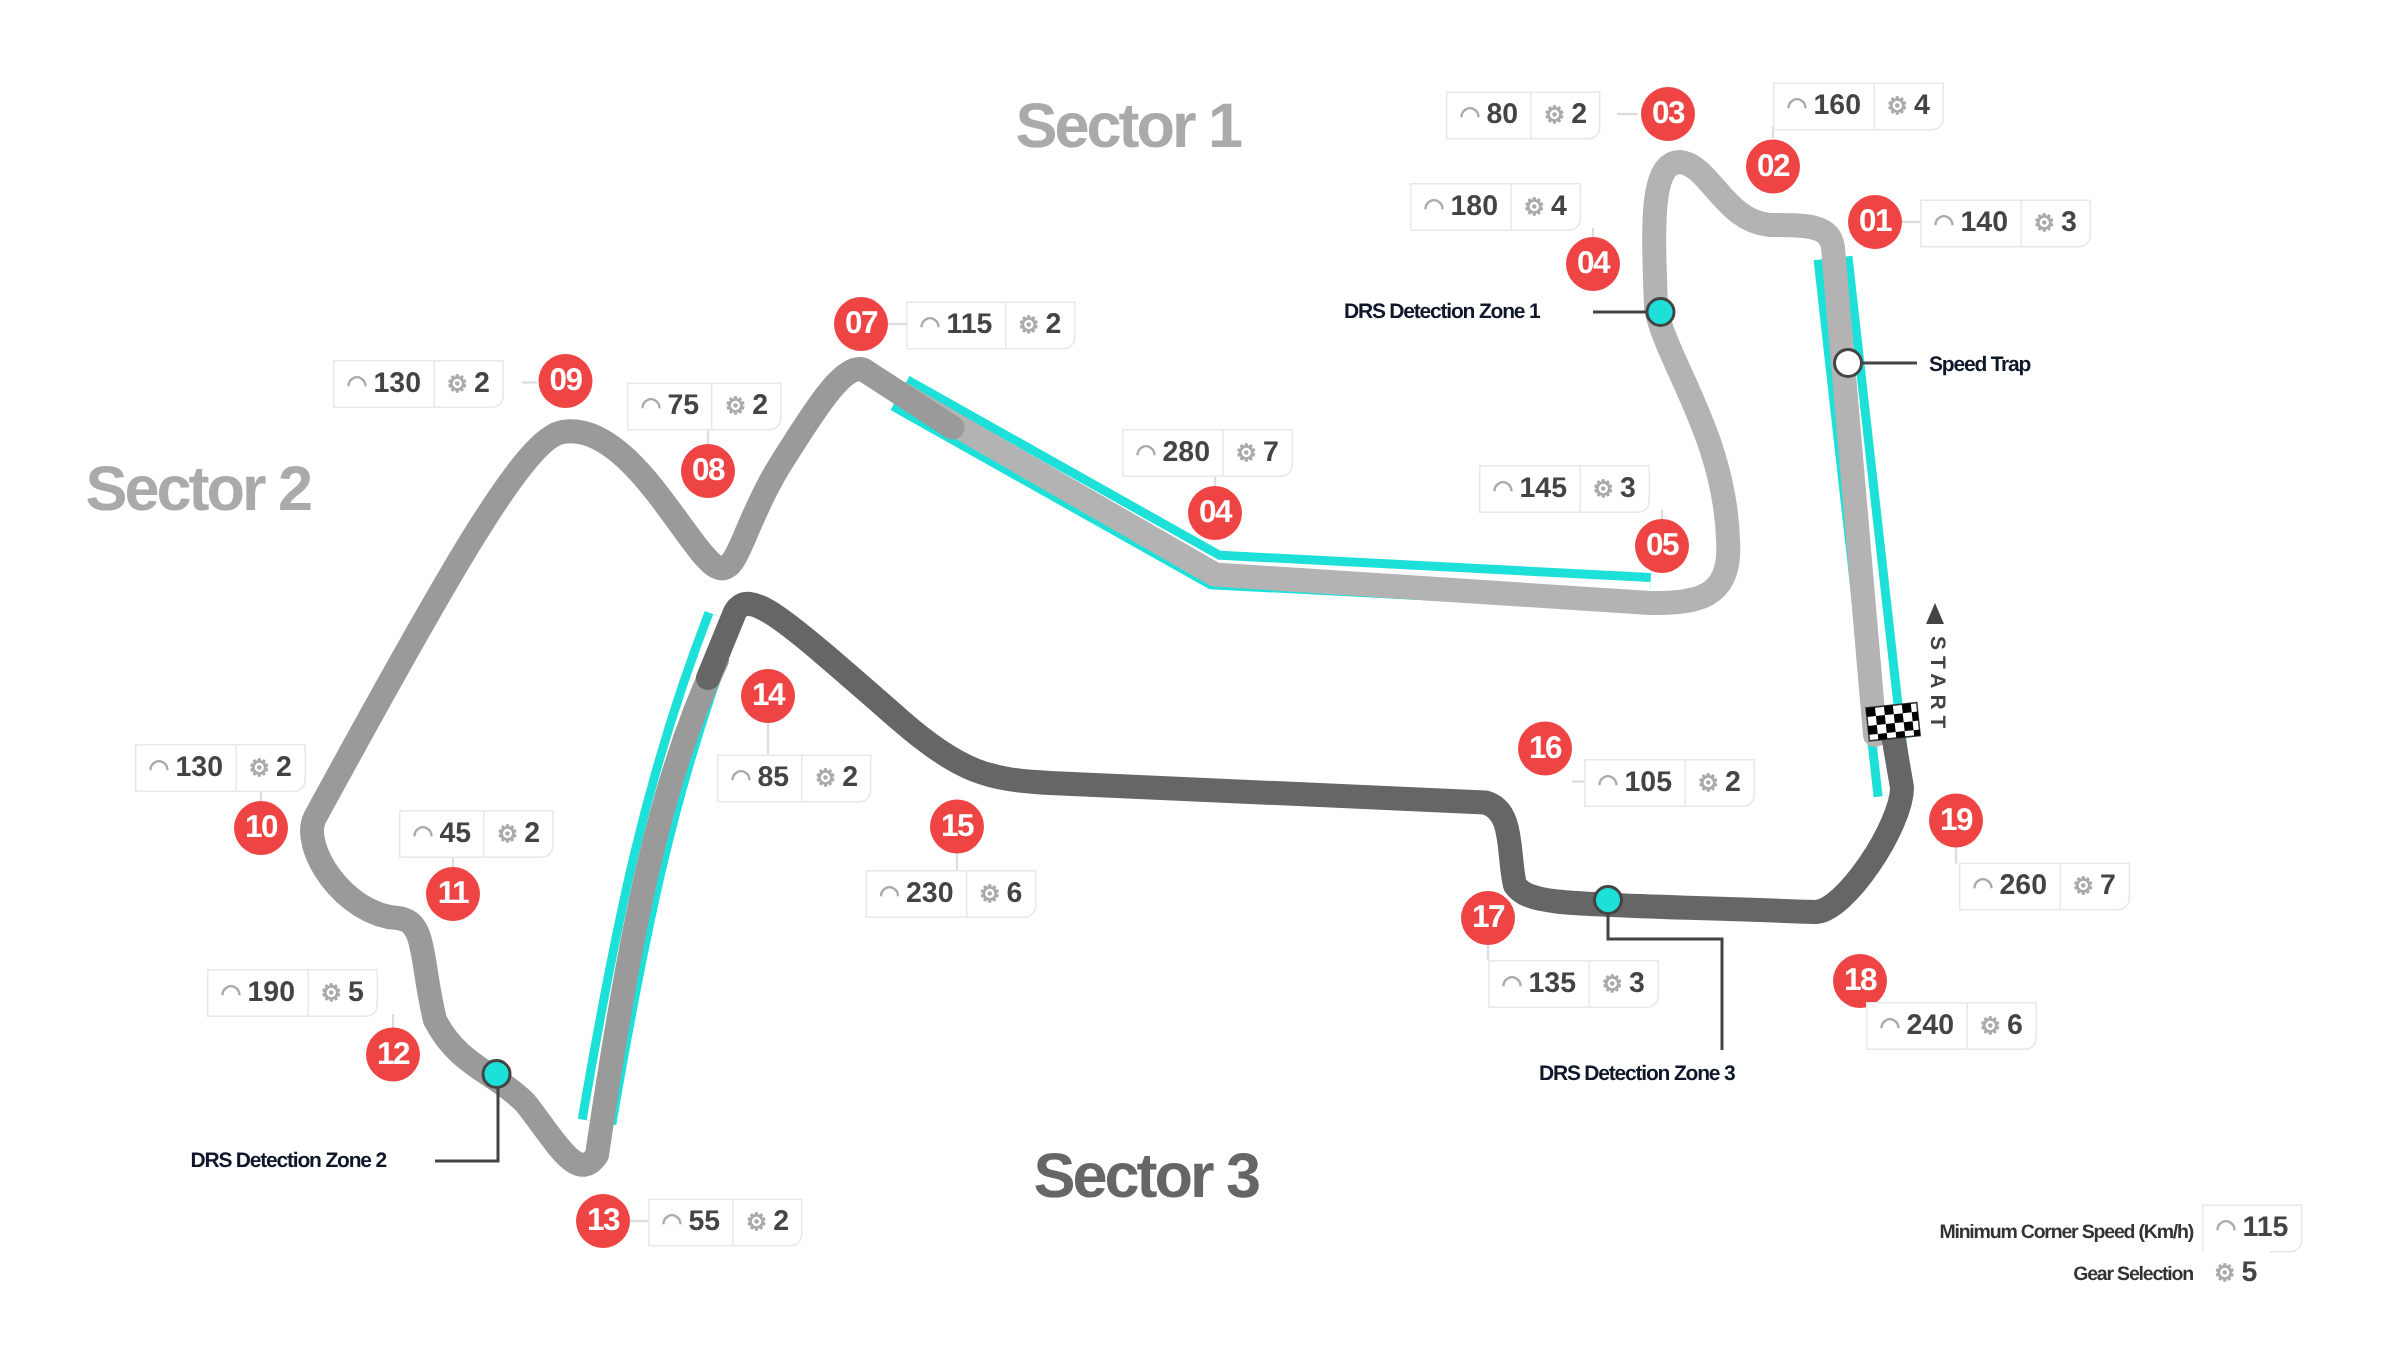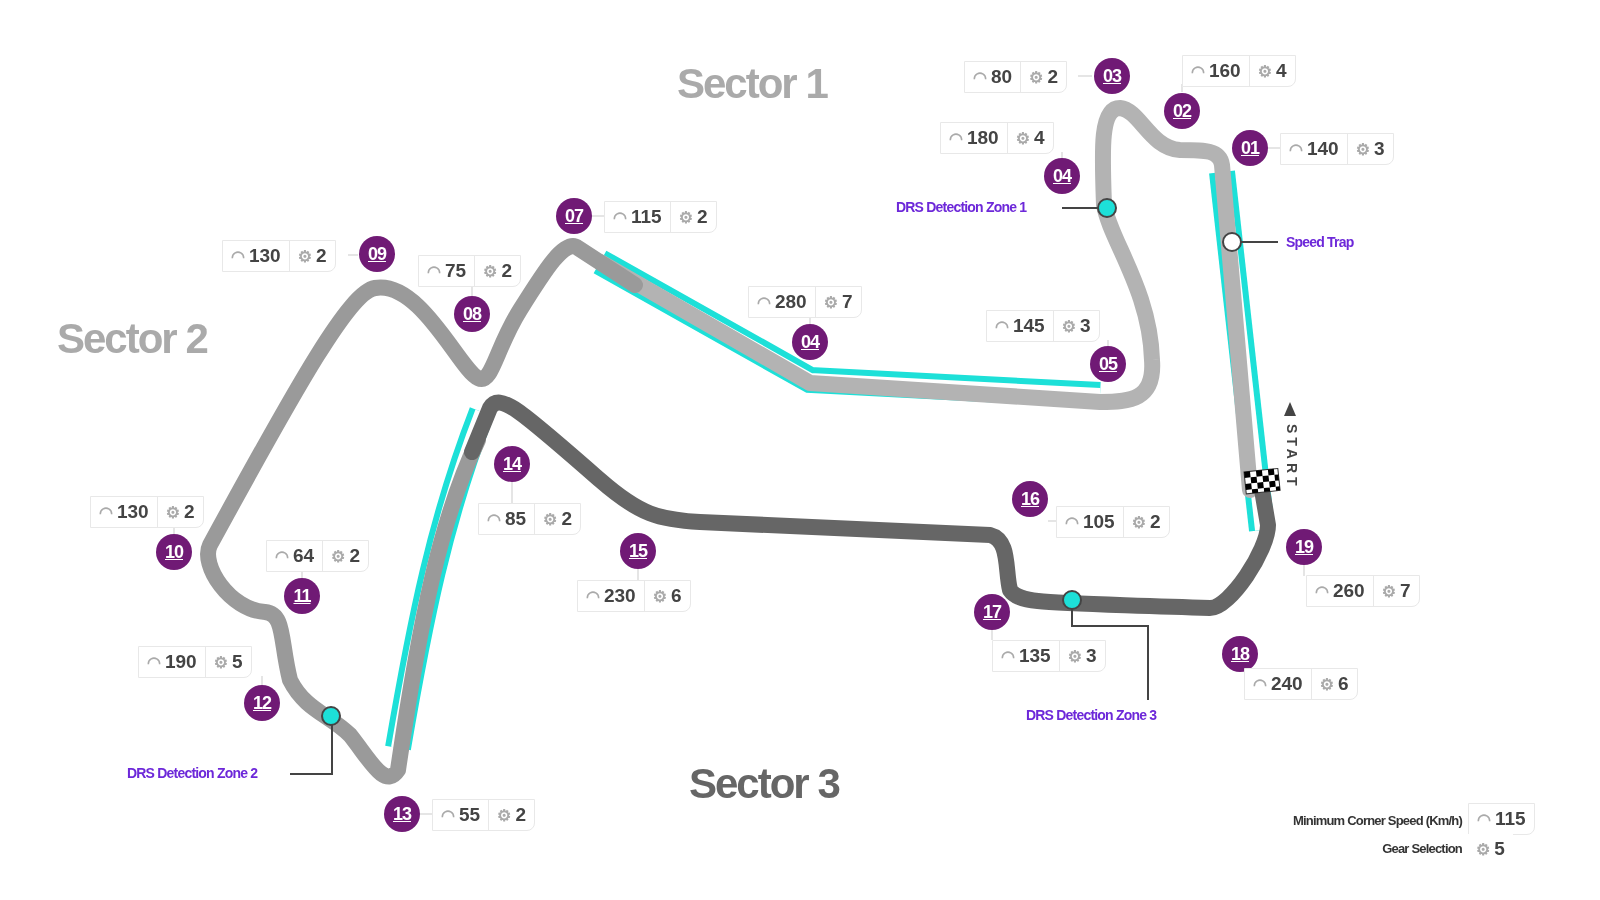--- a/index.html
+++ b/index.html
@@ -1,25 +1,25 @@
 <!DOCTYPE html>
 <html><head>
 <meta charset="utf-8">
 <style>
   html,body{margin:0;padding:0;background:#fff;}
   body{width:1600px;height:900px;position:relative;overflow:hidden;font-family:"Liberation Sans",sans-serif;}
   svg#map{position:absolute;left:0;top:0;}
   .sector{position:absolute;font-weight:bold;font-size:42px;letter-spacing:-2px;color:#aaa;}
   .sector.s3{color:#666;}
-  .turn{position:absolute;width:36px;height:36px;margin:-18px 0 0 -18px;border-radius:50%;background:#701a75;color:#fff;font-weight:bold;font-size:18px;display:flex;align-items:center;justify-content:center;letter-spacing:-1px;text-decoration:underline;}
+  .turn{position:absolute;width:36px;height:36px;margin:-18px 0 0 -18px;border-radius:50%;background:#ef4444;color:#fff;font-weight:bold;font-size:21px;display:flex;align-items:center;justify-content:center;letter-spacing:-1px;}
   .info{position:absolute;display:flex;height:30px;border:1.5px solid #e8e8e8;border-radius:0 0 8px 0;background:#fff;align-items:center;font-weight:bold;font-size:19px;color:#444;}
   .info .cell{display:flex;align-items:center;gap:4px;padding:0 8px;height:100%;}
   .info .cell+.cell{border-left:1.5px solid #e8e8e8;}
   .ico{font-size:16px;color:#aaa;}
-  .label{position:absolute;font-weight:bold;font-size:14px;color:#6d28d9;letter-spacing:-0.8px;white-space:nowrap;}
+  .label{position:absolute;font-weight:bold;font-size:14px;color:#0f172a;letter-spacing:-0.8px;white-space:nowrap;}
   .start{position:absolute;font-weight:bold;font-size:14px;color:#444;letter-spacing:4px;transform:rotate(90deg);transform-origin:left top;}
   .legend{position:absolute;font-weight:bold;font-size:13px;color:#333;letter-spacing:-0.8px;text-align:right;}
 </style>
 </head>
 <body>
 
 <svg id="map" width="1600" height="900">
 
   <g stroke="#1de0d8" stroke-width="26" fill="none">
     <path d="M1222,172 L1262,530"></path>
@@ -85,21 +85,21 @@
       <path d="M1304,564 L1304,576"></path>
   </g>
 
   <circle cx="1107" cy="208" r="9" fill="#1de0d8" stroke="#444" stroke-width="2"></circle>
   <circle cx="331" cy="716" r="9" fill="#1de0d8" stroke="#444" stroke-width="2"></circle>
   <circle cx="1072" cy="600" r="9" fill="#1de0d8" stroke="#444" stroke-width="2"></circle>
   <circle cx="1232" cy="242" r="9" fill="#fff" stroke="#444" stroke-width="2"></circle>
 </svg>
 
 <div class="sector" style="left:677px;top:60px;">Sector 1</div>
-<div class="sector" style="left:57px;top:315px;">Sector 2</div>
+<div class="sector" style="left:57px;top:302px;">Sector 2</div>
 <div class="sector s3" style="left:689px;top:760px;">Sector 3</div>
 
 <div id="corners">
     <div class="turn" style="left: 1250px; top: 148px;">01</div>
     <div class="info" style="left: 1280px; top: 133px;">
       <div class="cell">
         <span class="ico">◠</span>
         <span>140</span>
       </div>
       <div class="cell">
@@ -203,21 +203,21 @@
       </div>
       <div class="cell">
         <span class="ico">⚙</span>
         <span>2</span>
       </div>
     </div>
     <div class="turn" style="left: 302px; top: 596px;">11</div>
     <div class="info" style="left: 266px; top: 540px;">
       <div class="cell">
         <span class="ico">◠</span>
-        <span>64</span>
+        <span>45</span>
       </div>
       <div class="cell">
         <span class="ico">⚙</span>
         <span>2</span>
       </div>
     </div>
     <div class="turn" style="left: 262px; top: 703px;">12</div>
     <div class="info" style="left: 138px; top: 646px;">
       <div class="cell">
         <span class="ico">◠</span>

